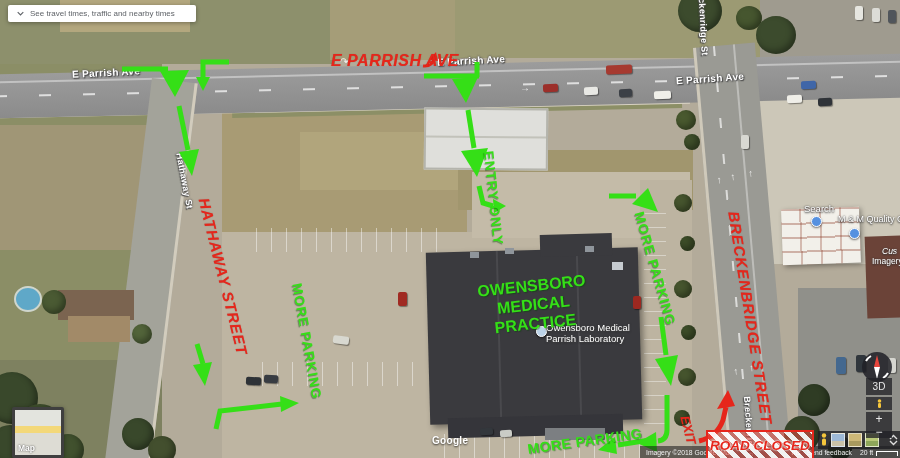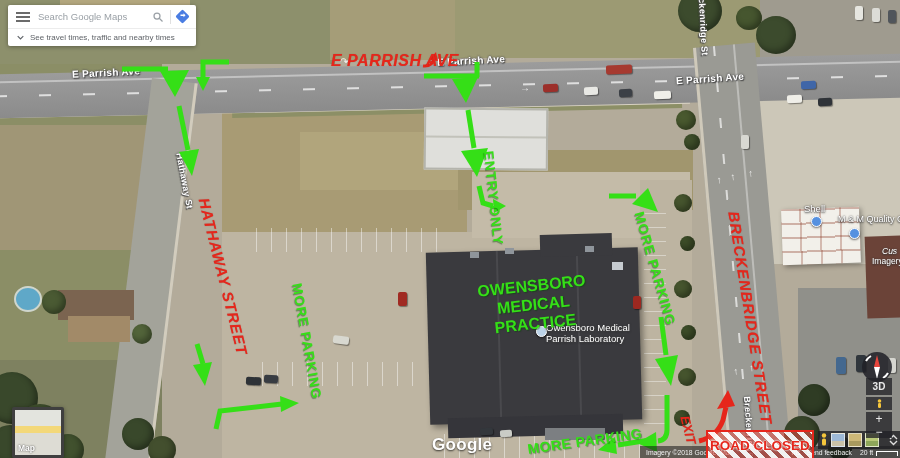--- a/index.html
+++ b/index.html
@@ -41,21 +41,21 @@
   .pin{position:absolute;width:9px;height:9px;border-radius:50% 50% 50% 50%;background:#5591e0;
     border:1.5px solid #fff;box-shadow:0 1px 2px rgba(0,0,0,.5);}
   
   .red-note{position:absolute;color:var(--note-red);font-weight:bold;font-style:italic;white-space:nowrap;
     text-shadow:0 0 1px rgba(100,0,0,.35);}
   .green-note{position:absolute;color:var(--note-green);font-weight:bold;white-space:nowrap;
     text-shadow:1px 1px 1px rgba(0,70,0,.45);}
   #road-closed-box{left:706px;top:430px;width:104px;height:26px;border:2px solid var(--note-red);
     background:repeating-linear-gradient(45deg,rgba(255,255,255,.92) 0 5px,rgba(230,80,70,.55) 5px 9px);
     display:flex;align-items:center;justify-content:center;z-index:11;}
-  #road-closed-box span{color:var(--note-red);font-weight:bold;font-size:13.5px;
+  #road-closed-box span{color:var(--note-red);font-weight:bold;font-style:italic;font-size:13.5px;
     text-shadow:0 0 2px #fff,0 0 2px #fff;text-align:center;}
   
   #search-card{left:8px;top:5px;width:188px;background:#fff;border-radius:2px;z-index:20;
     box-shadow:0 1px 4px rgba(0,0,0,.35);}
   #search-row{height:23px;display:flex;align-items:center;border-bottom:1px solid #ececec;}
   #hamburger{width:14px;margin:0 6px 0 8px;cursor:pointer;}
   #hamburger div{height:2px;background:#6b6b6b;margin:2px 0;}
   #search-input{border:0;outline:0;flex:1;font-size:9.5px;color:#444;min-width:0;
     font-family:"Liberation Sans",sans-serif;}
   #search-input::placeholder{color:#9aa0a6;}
@@ -67,21 +67,21 @@
     box-shadow:0 1px 4px rgba(0,0,0,.4);cursor:pointer;}
   #map-toggle span{position:absolute;left:3px;bottom:2px;color:#fff;font-size:8.5px;font-weight:bold;
     text-shadow:0 0 2px #333;}
   .ctrl-btn{position:absolute;left:866px;width:26px;background:rgba(34,34,40,.78);color:#e8e8e8;
     display:flex;align-items:center;justify-content:center;cursor:pointer;z-index:15;}
   #photos-bar{left:818px;top:431px;width:82px;height:18px;background:rgba(30,30,34,.8);z-index:14;
     display:flex;align-items:center;gap:3px;padding:0 2px;box-sizing:border-box;}
   .thumb{width:12px;height:12px;border:1px solid rgba(255,255,255,.6);}
   #attribution{left:640px;top:446px;width:260px;height:12px;background:rgba(20,20,22,.55);z-index:10;
     color:#f2f2f2;font-size:6.8px;display:flex;align-items:center;white-space:nowrap;}
-  #google-logo{left:432px;top:435px;color:#fff;font-size:17px;font-weight:bold;letter-spacing:.3px;
+  #google-logo{left:432px;top:435px;color:#fff;font-size:10px;font-weight:bold;letter-spacing:.3px;
     text-shadow:0 1px 2px rgba(0,0,0,.75);z-index:10;}
   #scale-bar{display:inline-block;width:20px;height:4px;border-left:1px solid #fff;border-right:1px solid #fff;
     border-top:1px solid #fff;margin-left:3px;margin-top:3px;}
   svg.overlay{position:absolute;left:0;top:0;z-index:9;pointer-events:none;}
   .note-layer{z-index:10;}
 </style>
 </head>
 <body>
 
 <div class="abs" style="left:0;top:0;width:900px;height:458px;">
@@ -203,21 +203,21 @@
 <div class="street-label" style="left:676px;top:73px;transform:rotate(-4deg);">E Parrish Ave</div>
 <div class="street-label" style="left:184px;top:152px;font-size:9px;transform:rotate(79deg);transform-origin:0 0;">Hathaway St</div>
 <div class="street-label" style="left:706px;top:-18px;font-size:9px;transform:rotate(87deg);transform-origin:0 0;">Breckenridge St</div>
 <div class="street-label" style="left:752px;top:396px;font-size:9px;transform:rotate(86deg);transform-origin:0 0;">Breckenridge St</div>
 
 <div class="pin" style="left:536px;top:326px;background:#bcd3e8;"></div>
 <div class="place-label" style="left:546px;top:323px;text-align:left;line-height:1.15;">
   <div>Owensboro Medical</div>
     <div>Parrish Laboratory</div>
 </div>
-<div class="place-label" style="left:804px;top:203px;">Shell</div>
+<div class="place-label" style="left:804px;top:203px;">Search</div>
 <div class="pin" style="left:811px;top:216px;"></div>
 <div class="place-label" style="left:838px;top:214px;font-size:9px;">M &amp; M Quality One</div>
 <div class="pin" style="left:849px;top:228px;"></div>
 <div class="place-label" style="left:882px;top:246px;font-size:8.5px;font-style:italic;">Cus</div>
 <div class="place-label" style="left:872px;top:256px;font-size:8.5px;">Imagery</div>
 
 <svg class="overlay" width="900" height="458" viewBox="0 0 900 458">
   <g stroke="#35df17" stroke-width="5" fill="none">
     <path d="M122,69 H168"></path>
     <path d="M229,62 L203,62 L203,79"></path>
@@ -264,57 +264,40 @@
 <div class="green-note note-layer" style="left:496px;top:150px;font-size:13.5px;letter-spacing:1px;transform:rotate(84deg);transform-origin:0 0;">ENTRY ONLY</div>
 <div class="green-note note-layer" style="left:304px;top:282px;font-size:13.5px;letter-spacing:1px;transform:rotate(80deg);transform-origin:0 0;">MORE PARKING</div>
 <div class="green-note note-layer" style="left:646px;top:210px;font-size:13.5px;letter-spacing:1px;transform:rotate(74deg);transform-origin:0 0;">MORE PARKING</div>
 <div class="green-note note-layer" style="left:527px;top:433px;font-size:14px;letter-spacing:.5px;transform:rotate(-8deg);">MORE PARKING</div>
 <div class="green-note note-layer" style="left:446px;top:276px;width:175px;font-size:16px;text-align:center;line-height:1.2;transform:rotate(-6deg);white-space:normal;">
   <div>OWENSBORO MEDICAL</div>
   <div>PRACTICE</div>
 </div>
 
 <div id="search-card" class="abs">
-  <div id="search-row">
-    <div id="hamburger">
-        <div></div>
-        <div></div>
-        <div></div>
-      </div>
-    <input id="search-input" placeholder="Search Google Maps" style="">
-    <svg width="12" height="12" viewBox="0 0 24 24" style="margin:0 2px;">
-      <circle cx="10" cy="10" r="6" fill="none" stroke="#9aa0a6" stroke-width="2.5"></circle>
-      <line x1="14.5" y1="14.5" x2="21" y2="21" stroke="#9aa0a6" stroke-width="2.5"></line>
-    </svg>
-    <div id="divider-v"></div>
-    <svg width="15" height="15" viewBox="0 0 24 24" style="margin-right:6px;">
-      <rect x="4" y="4" width="16" height="16" rx="2" fill="#4a7de2" transform="rotate(45 12 12)"></rect>
-      <path d="M8,14 v-3 h6 v-2.5 l4,4 -4,4 v-2.5 h-4 v0" fill="#fff" transform="scale(.8) translate(3,0)"></path>
-    </svg>
-  </div>
   <div id="travel-row">
     <svg id="travel-chevron" viewBox="0 0 10 10">
       <path d="M1,3 L5,7 L9,3" stroke="#5f6368" stroke-width="1.6" fill="none"></path>
     </svg>
     <span>See travel times, traffic and nearby times</span>
   </div>
 </div>
 
 <div id="map-toggle" class="abs">
   <span>Map</span>
 </div>
 
 <svg class="abs" width="34" height="34" viewBox="0 0 34 34" style="left:860px;top:350px;z-index:15;">
   <circle cx="17" cy="17" r="15" fill="rgba(32,32,38,.85)"></circle>
   <path d="M6,11 a13,13 0 0,1 5,-5" stroke="#fff" stroke-width="2" fill="none"></path>
   <path d="M28,23 a13,13 0 0,1 -5,5" stroke="#fff" stroke-width="2" fill="none"></path>
   <polygon points="17,5 20,17 14,17" fill="#e8453c"></polygon>
   <polygon points="17,29 20,17 14,17" fill="#fff"></polygon>
 </svg>
-<div class="ctrl-btn" style="top:378px;height:17px;font-size:10px;font-weight:bold;">
+<div class="ctrl-btn" style="top:378px;height:17px;font-size:10px;font-weight:normal;">
   <span>3D</span>
 </div>
 <div class="ctrl-btn" style="top:397px;height:13px;">
   <svg width="7" height="10" viewBox="0 0 7 10">
     <circle cx="3.5" cy="2" r="1.8" fill="#f5c63c"></circle>
       <rect x="2" y="4" width="3" height="5" rx="1.2" fill="#f5c63c"></rect>
   </svg>
 </div>
 <div class="ctrl-btn" style="top:412px;height:13px;font-size:12px;">
   <span>+</span>

